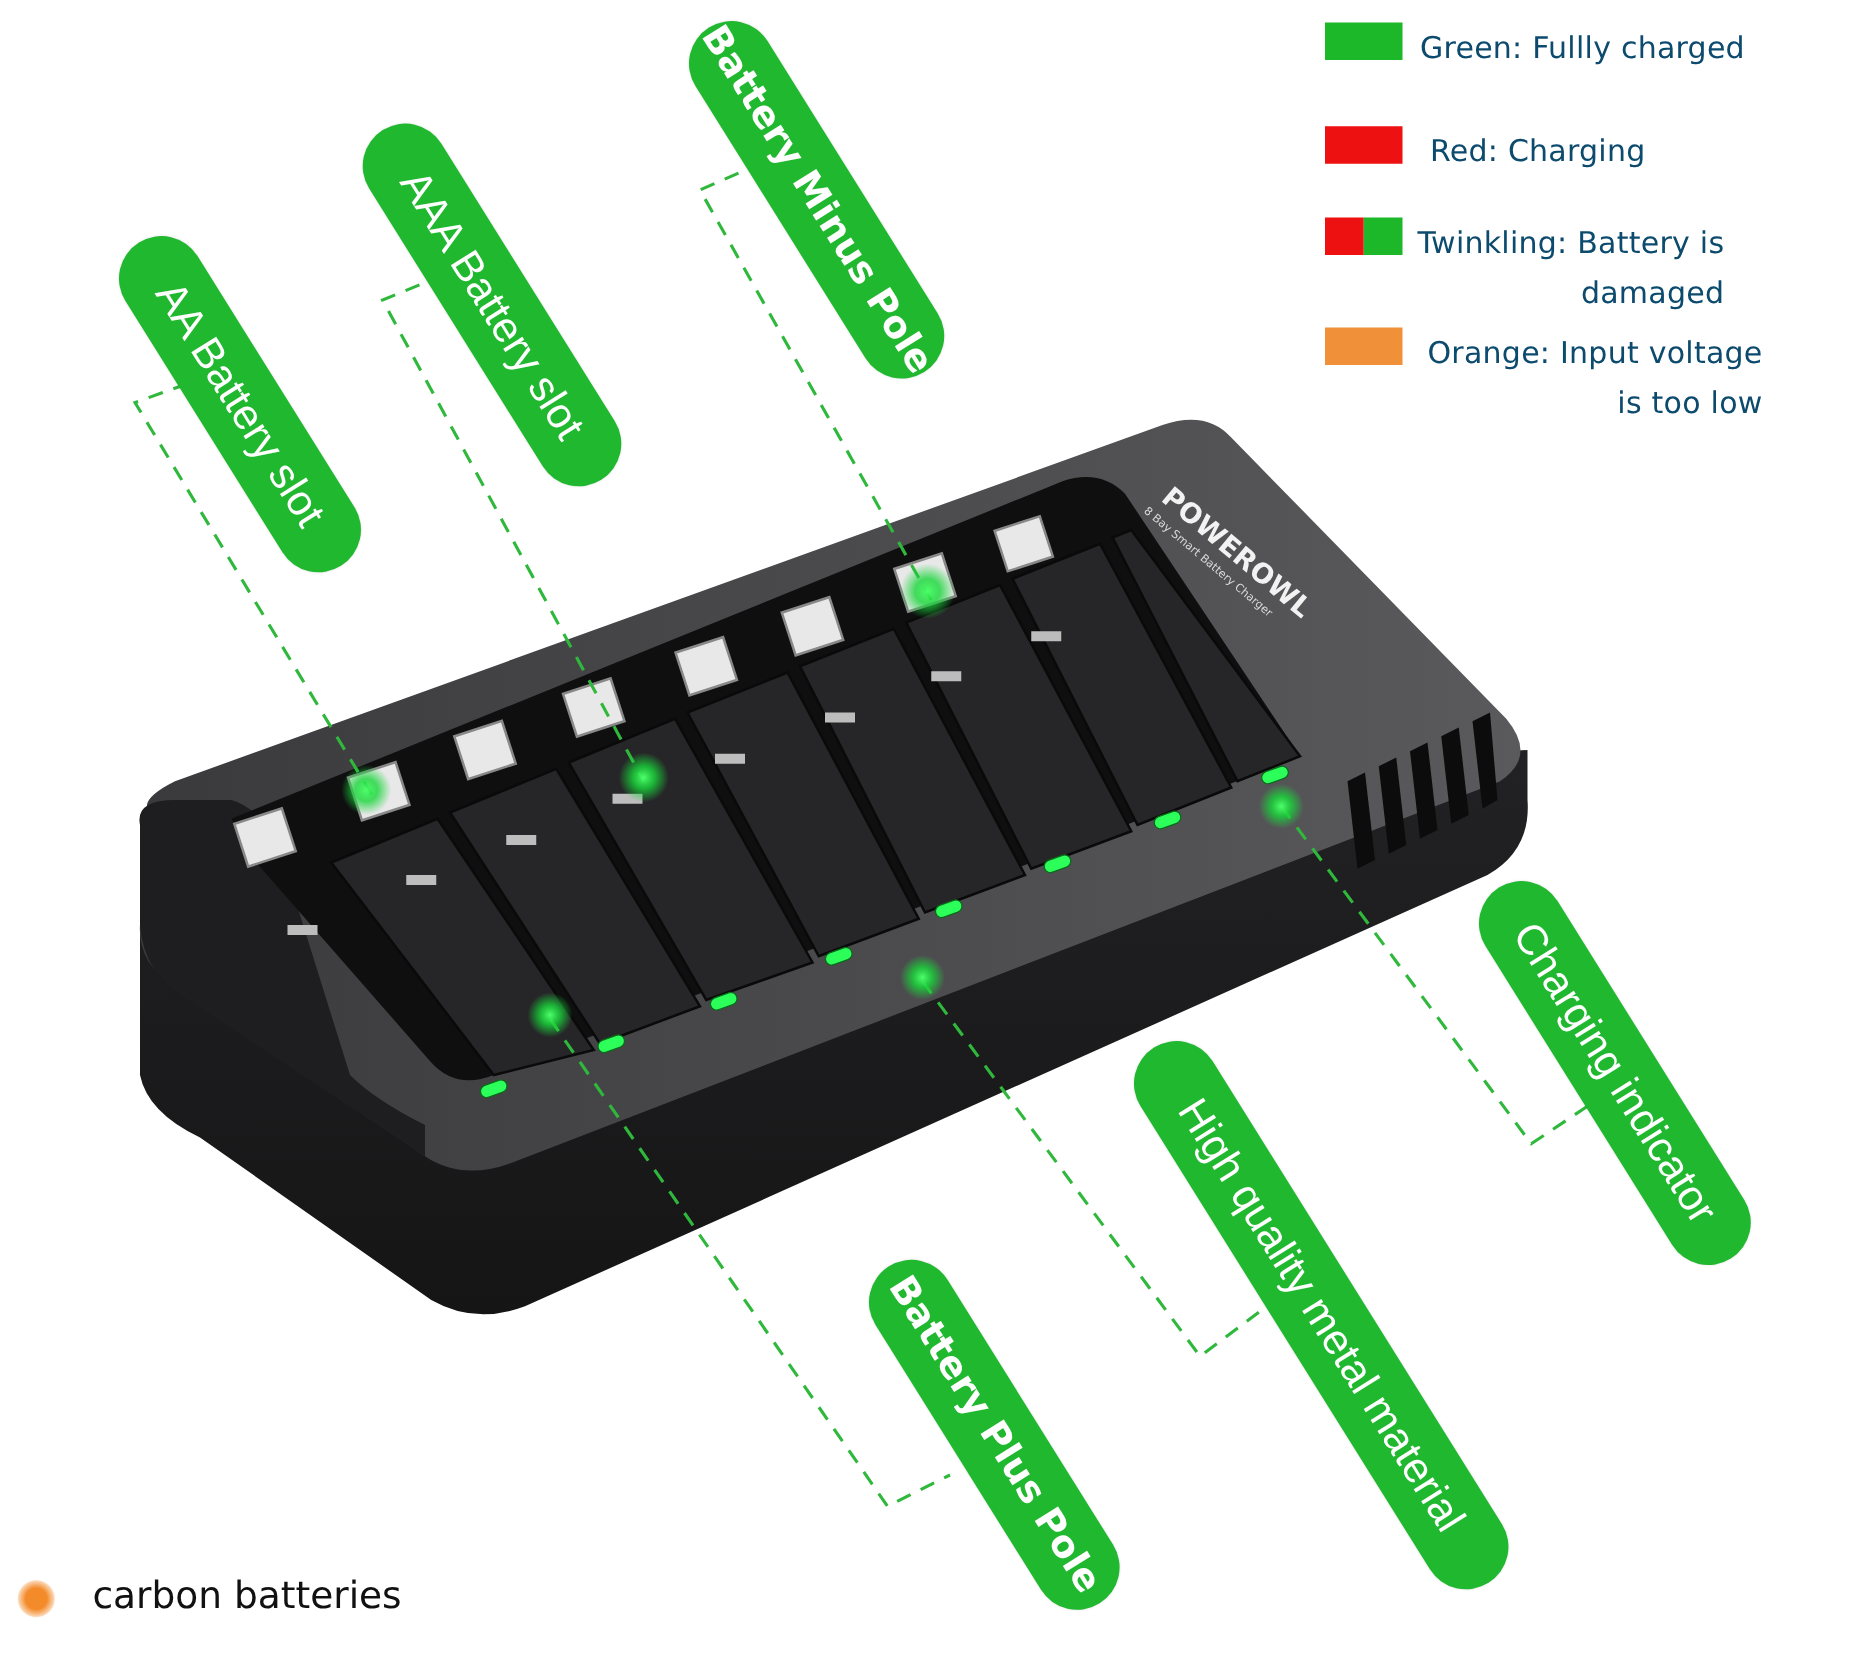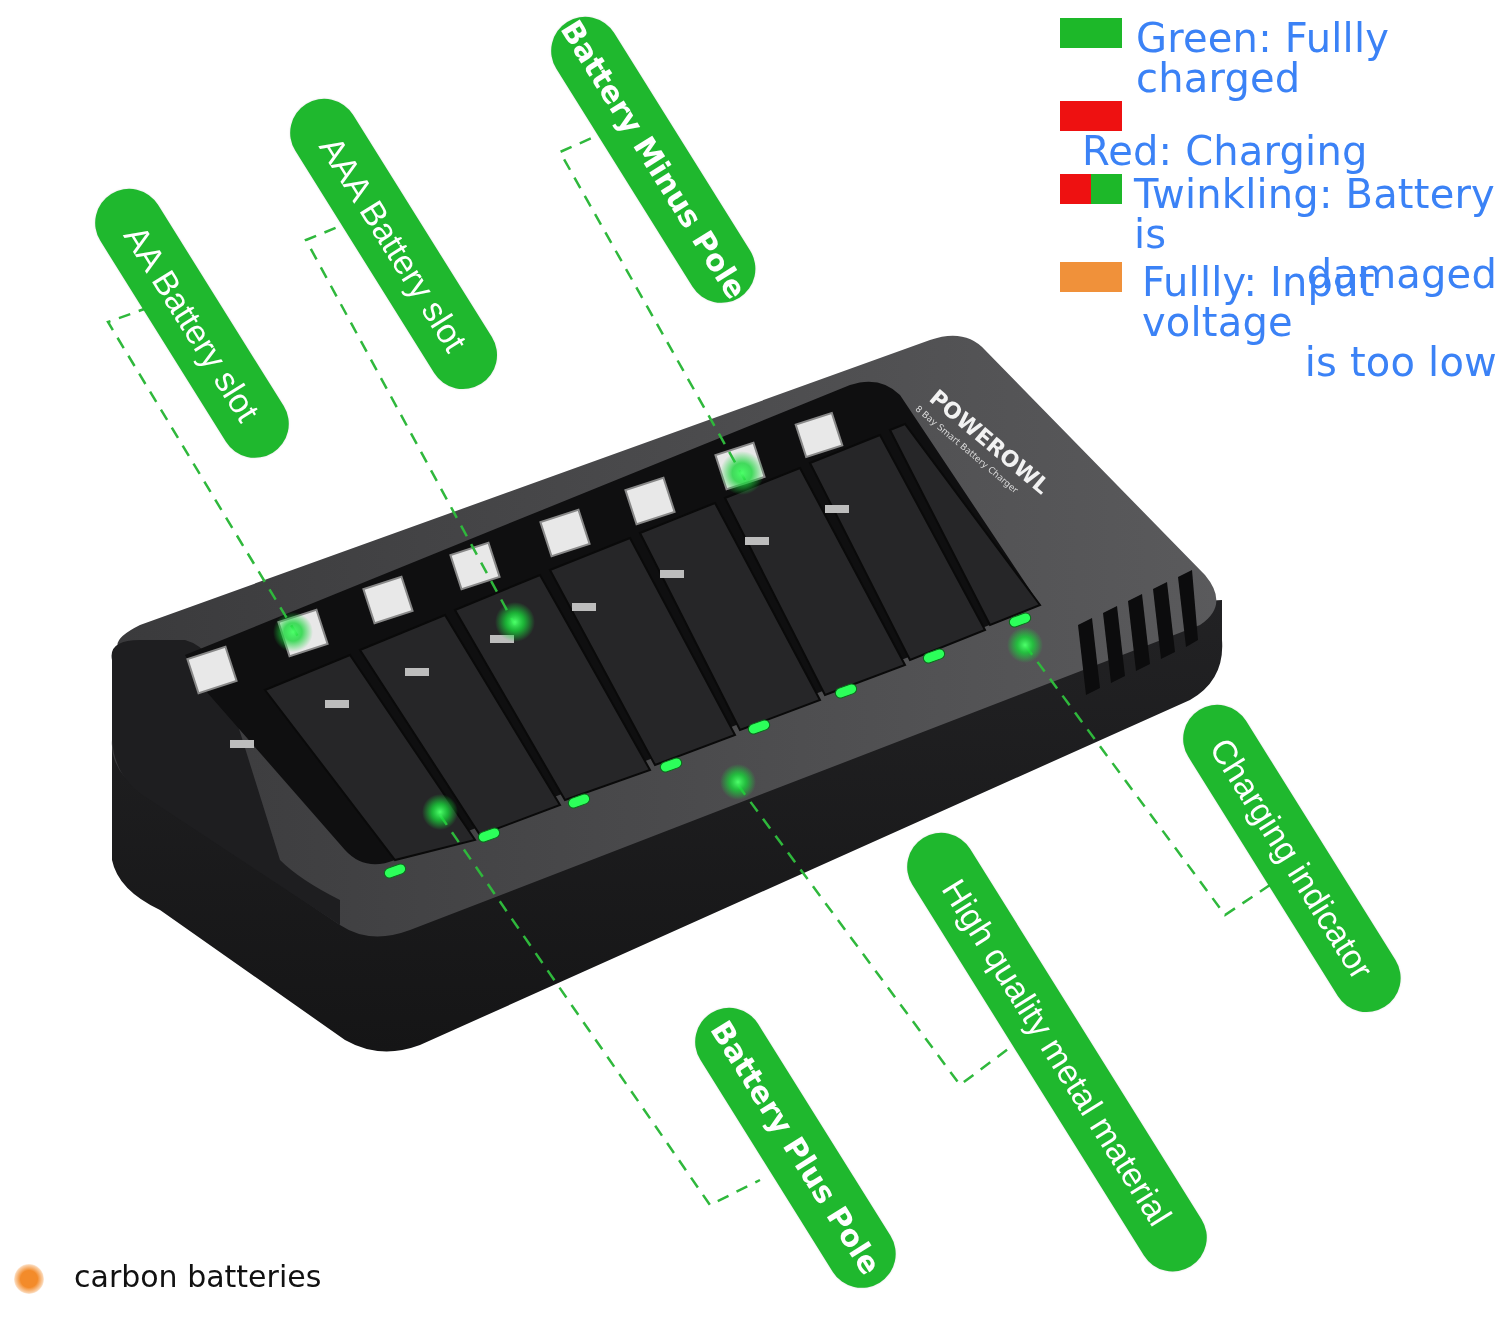--- a/index.html
+++ b/index.html
@@ -4,21 +4,21 @@
 <style>
   html, body { margin: 0; padding: 0; background: #ffffff; }
   body { width: 1497px; height: 1337px; position: relative; overflow: hidden; font-family: "DejaVu Sans", sans-serif; }
   svg.scene { position: absolute; left: 0; top: 0; }
 
   
   .legend-row { position: absolute; display: flex; align-items: flex-start; }
   .swatch { width: 62px; height: 30px; flex: none; }
   .swatch.split { display: flex; }
   .swatch.split span { flex: 1; height: 100%; }
-  .legend-text { font-size: 40px; color: #3b82f6; line-height: 40px; margin-left: 14px; letter-spacing: 0.2px; }
+  .legend-text { font-size: 24px; color: #0c4a6e; line-height: 40px; margin-left: 14px; letter-spacing: 0.2px; }
   .legend-text .l2 { display: block; text-align: right; }
 
   
   .pill {
     position: absolute;
     background: #1fb82e;
     color: #ffffff;
     border-radius: 38px;
     height: 68px;
     line-height: 68px;
@@ -136,38 +136,38 @@
     <circle cx="440" cy="812" r="18" fill="url(#glow)"></circle>
     <circle cx="738" cy="782" r="18" fill="url(#glow)"></circle>
     <circle cx="1025" cy="645" r="18" fill="url(#glow)"></circle>
   </g>
 </svg>
 
 <div class="legend-row" style="left:1060px; top:18px;">
   <div class="swatch" style="background:#1db829;"></div>
   <div class="legend-text">Green: Fullly charged</div>
 </div>
-<div class="legend-row" style="left:1060px; top:101px;flex-direction:column;">
+<div class="legend-row" style="left:1060px; top:101px;">
   <div class="swatch" style="background:#ee1111;"></div>
   <div class="legend-text" style="margin-left:22px">Red: Charging</div>
 </div>
 <div class="legend-row" style="left:1060px; top:174px;">
   <div class="swatch split">
     <span style="background:#ee1111"></span>
       <span style="background:#1db829"></span>
   </div>
   <div class="legend-text" style="margin-left:12px">
     <span>Twinkling: Battery is</span>
     <span class="l2">damaged</span>
   </div>
 </div>
 <div class="legend-row" style="left:1060px; top:262px;">
   <div class="swatch" style="background:#f0913a;"></div>
   <div class="legend-text" style="margin-left:20px">
-    <span>Fullly: Input voltage</span>
+    <span>Orange: Input voltage</span>
     <span class="l2" style="text-align:right; padding-left:60px">is too low</span>
   </div>
 </div>
 
 <div class="pill" style="left:140px; top:176px; width:305px; transform:rotate(58deg);">AA Battery slot</div>
 <div class="pill" style="left:335px; top:86px; width:330px; transform:rotate(58deg);">AAA Battery slot</div>
 <div class="pill bold" style="left:596px; top:4px; width:325px; transform:rotate(58deg);">Battery Minus Pole</div>
 <div class="pill" style="left:1228px; top:692px; width:350px; transform:rotate(58deg);">Charging indicator</div>
 <div class="pill" style="left:952px; top:820px; width:505px; transform:rotate(58deg);">High quality metal material</div>
 <div class="pill bold" style="left:740px; top:995px; width:318px; transform:rotate(58deg);">Battery Plus Pole</div>

